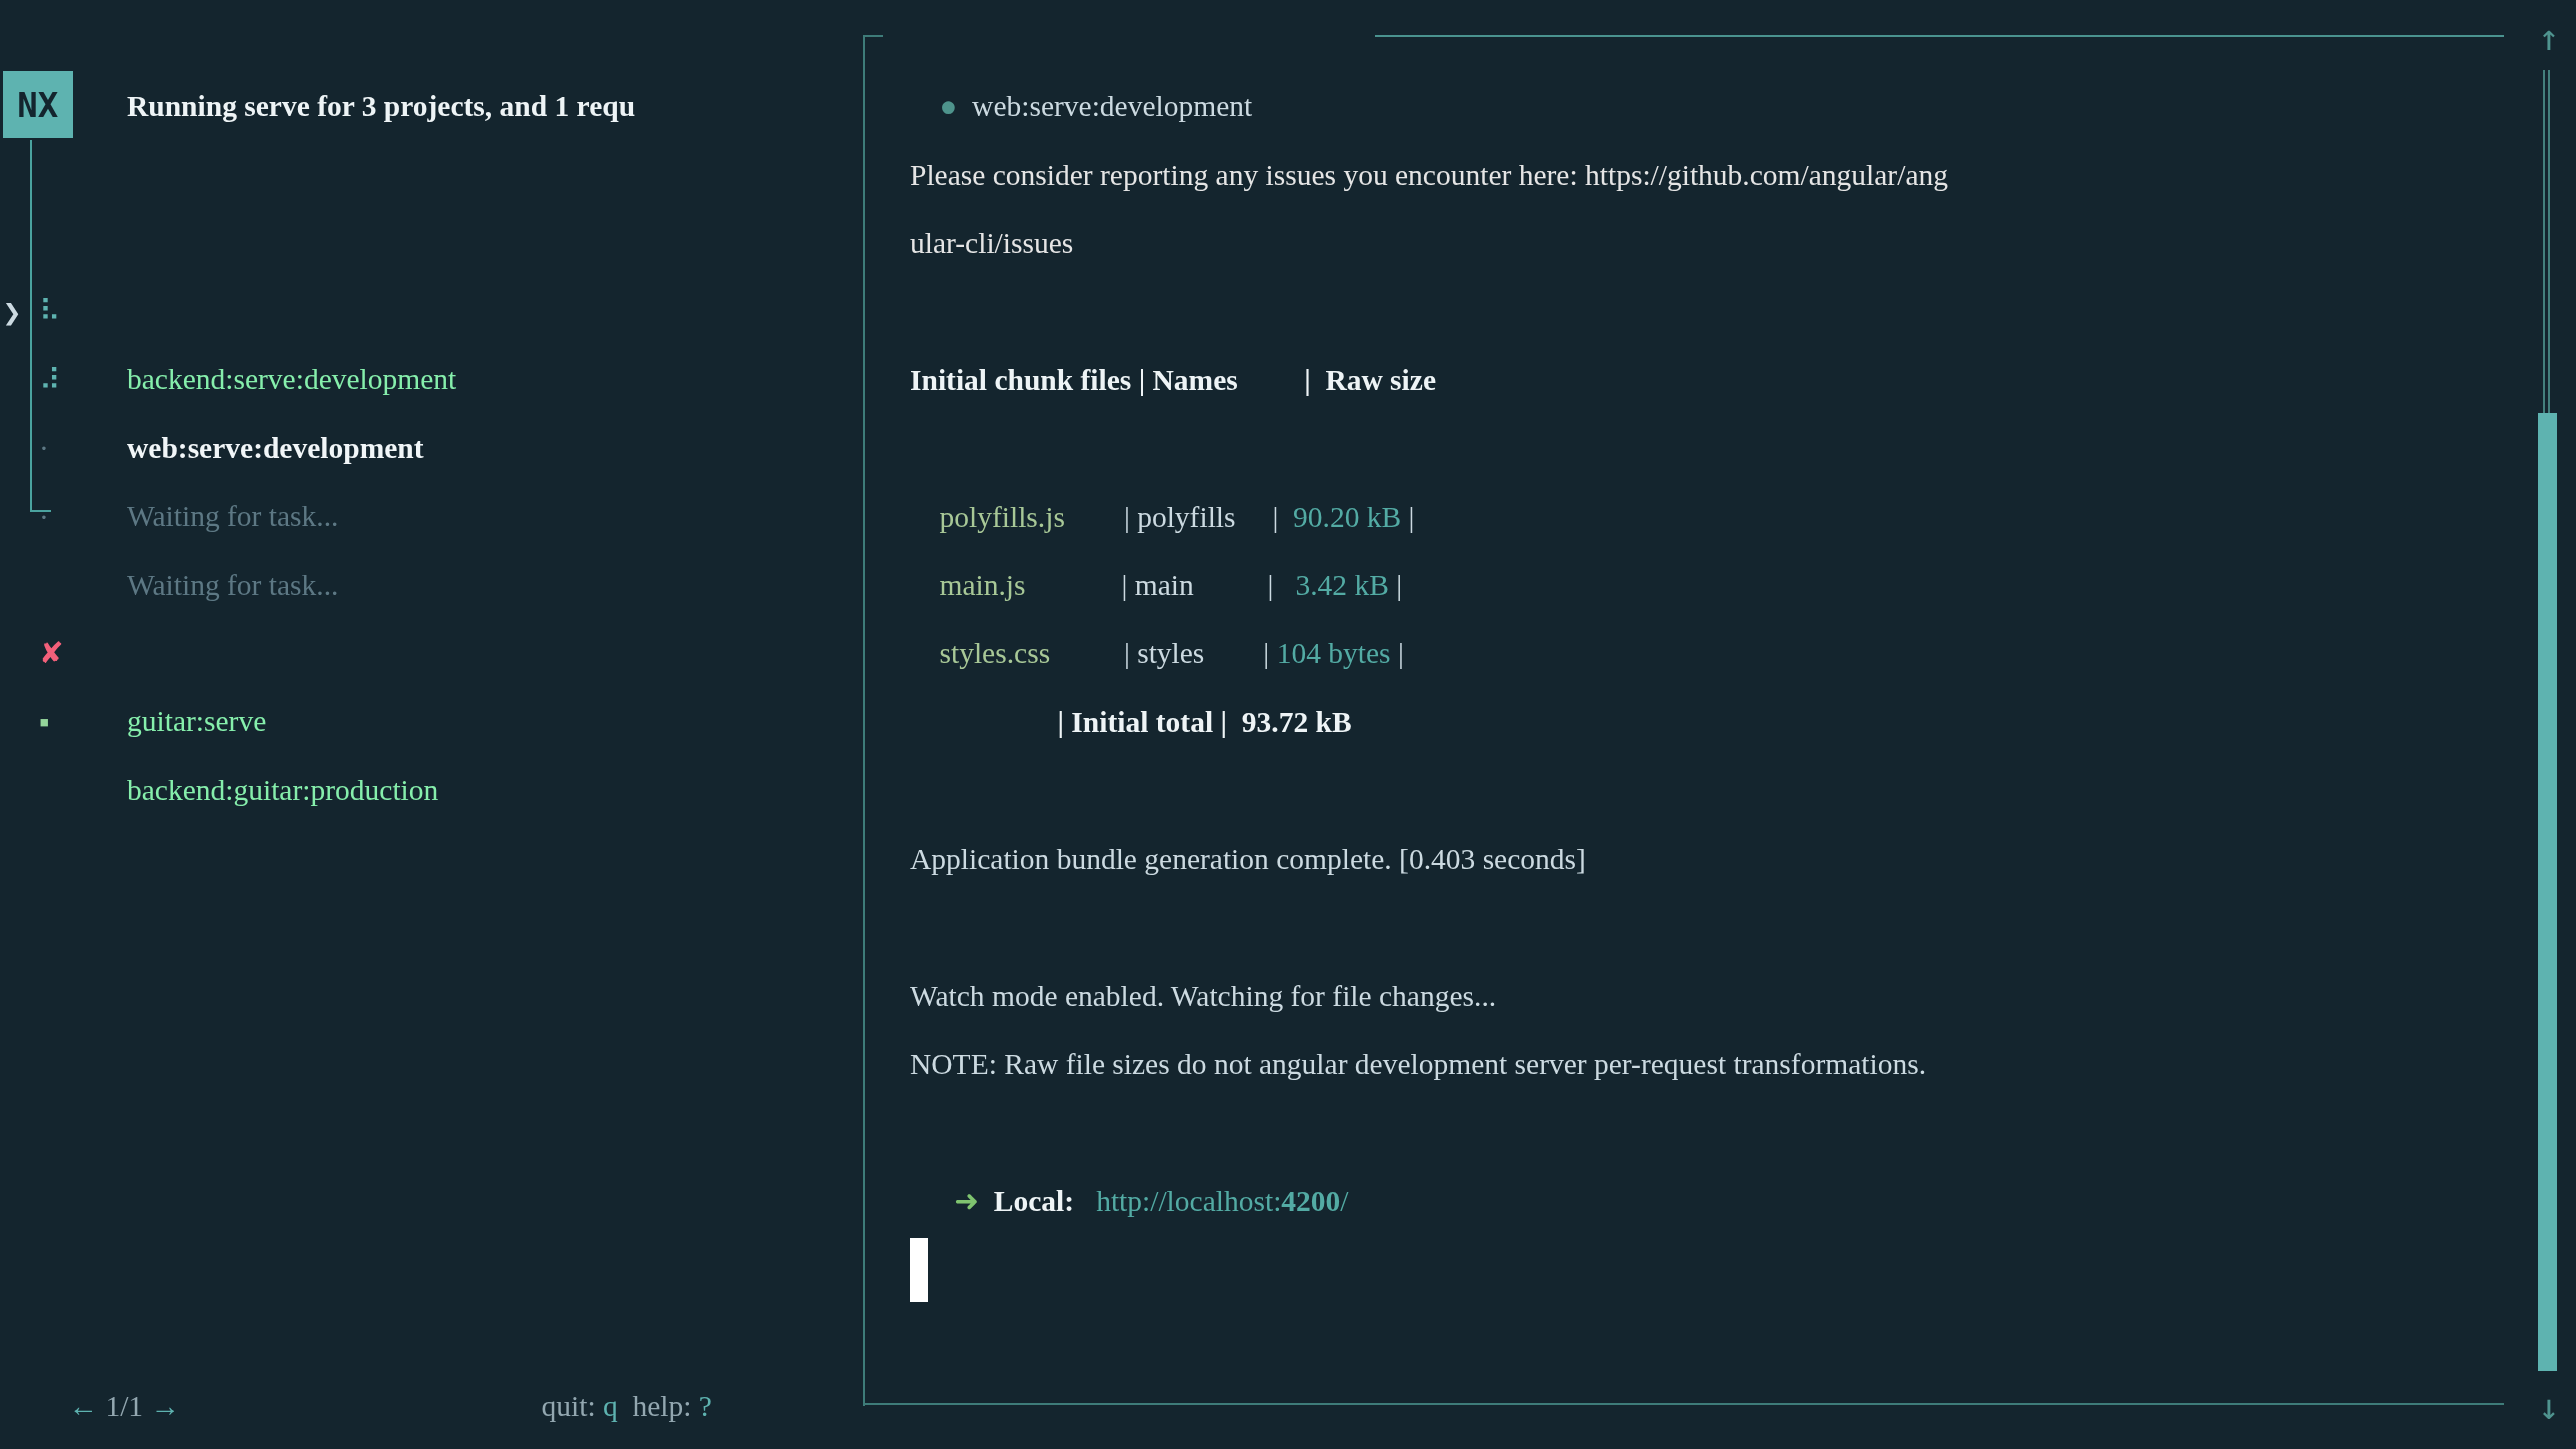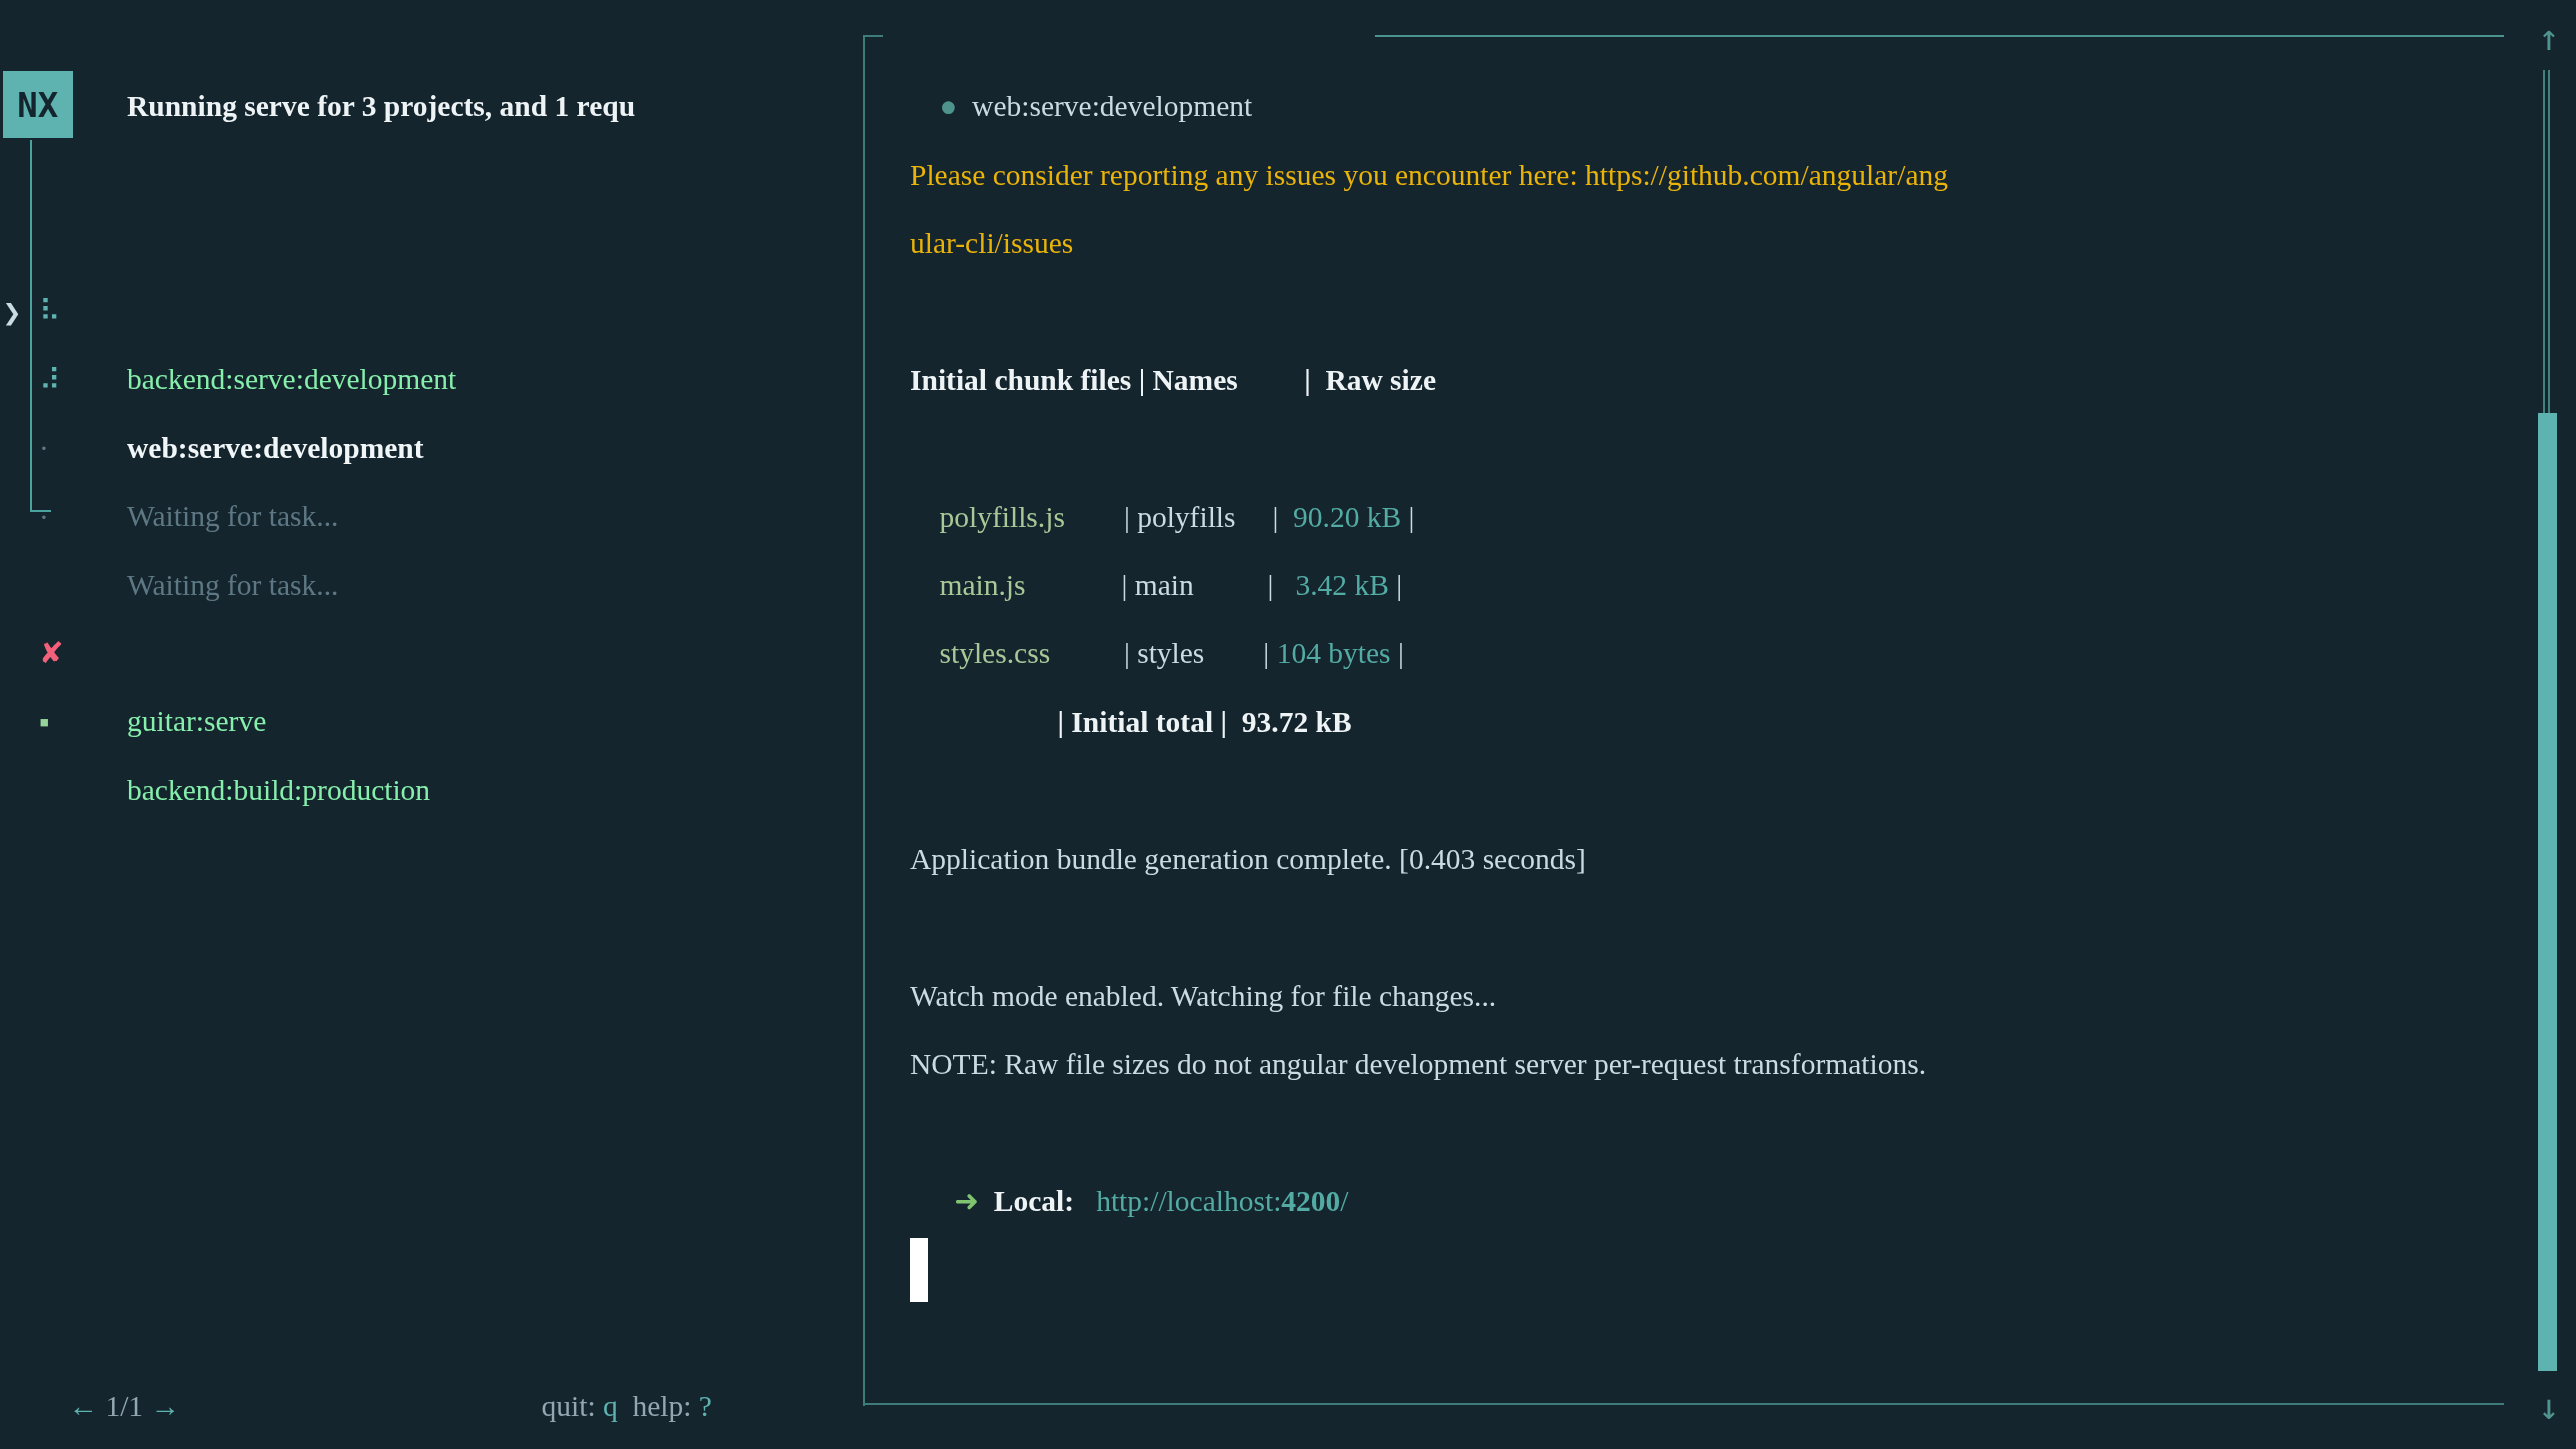--- a/index.html
+++ b/index.html
@@ -4,21 +4,21 @@
 <style>
   html,body{margin:0;padding:0;background:#14252e;}
   #screen{position:relative;width:2576px;height:1449px;background:#14252e;overflow:hidden;
           font-family:"DejaVu Sans Mono","Liberation Mono",monospace;}
   .line{position:absolute;height:68px;line-height:68px;font-size:29.5px;white-space:pre;color:#ccdae1;font-family:Liberation Serif, serif;}
   .bold{font-weight:bold;color:#eef4f6;}
   .dim{color:#5d7884;}
   .mid{color:#93a7b0;}
   .teal{color:#53aba4;}
   .teal-bright{color:#5eb3b0;}
-  .yellow{color:#eab308;}
+  .yellow{color:#e5e5e5;}
   .greenfile{color:#a8c897;}
   .greenarrow{color:#7fc46f;}
   .red{color:#f2607a;}
   .greensq{color:#95d59b;}
   .tasklabel{color:#86efac;}
   .sel{font-weight:bold;color:#f1f6f8;}
   
   #nx-badge{position:absolute;left:2.7px;top:71px;width:70px;height:67px;background:#5eb3b0;
             display:flex;align-items:center;justify-content:center;
             font-weight:bold;font-size:34px;color:#14252e;}
@@ -72,21 +72,21 @@
   <div class="line" style="top:415px;left:0;width:863px;">
     <span class="t-icon dim">·</span>
     <span class="t-label dim">Waiting for task...</span>
   </div>
   <div class="line" style="top:551px;left:0;width:863px;">
     <span class="t-icon red">✘</span>
     <span class="t-label tasklabel">guitar:serve</span>
   </div>
   <div class="line" style="top:620px;left:0;width:863px;">
     <span class="t-icon greensq">▪</span>
-    <span class="t-label tasklabel">backend:build:production</span>
+    <span class="t-label tasklabel">backend:guitar:production</span>
   </div>
 
   <div class="line" style="top:1304px;left:39px;">
     <span class="teal-bright">←</span><span class="mid"> 1/1 </span><span class="teal-bright">→</span>
   </div>
   <div class="line" style="top:1304px;left:512px;">
     <span class="mid">quit: </span><span class="teal-bright">q</span><span>  </span><span class="mid">help: </span><span class="teal-bright">?</span>
   </div>
 
   <div class="border" id="rp-border-left"></div>

